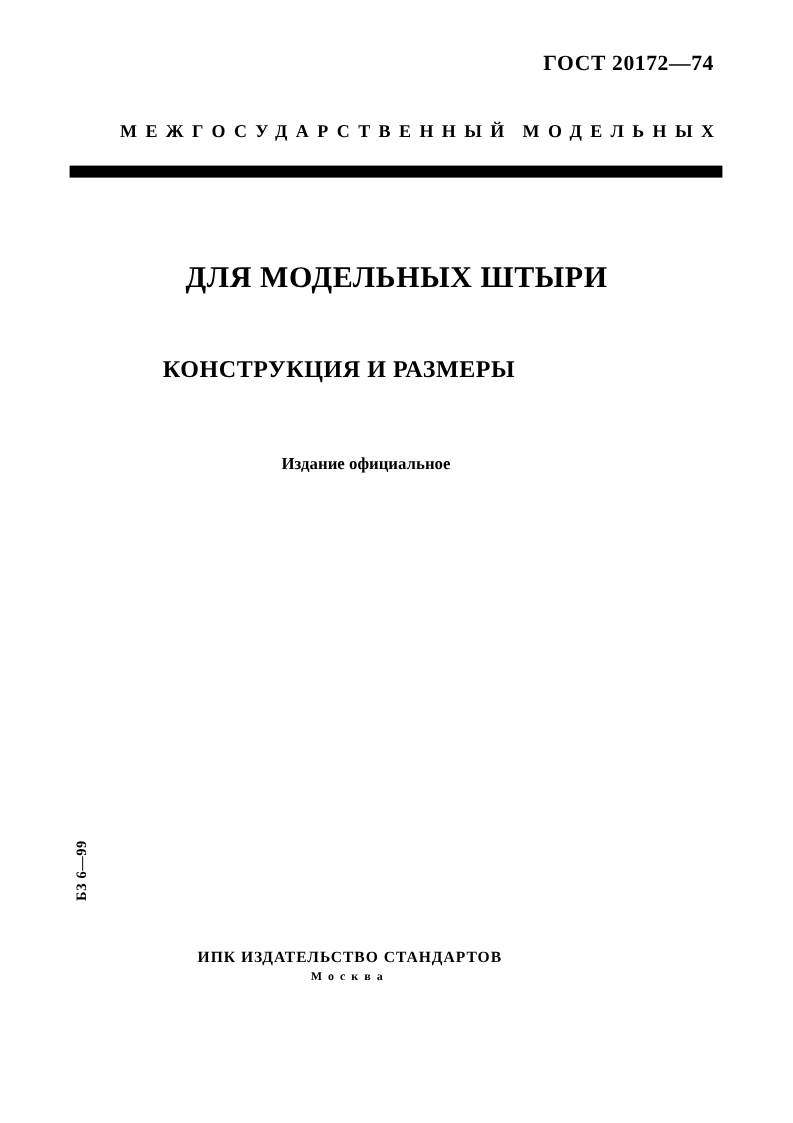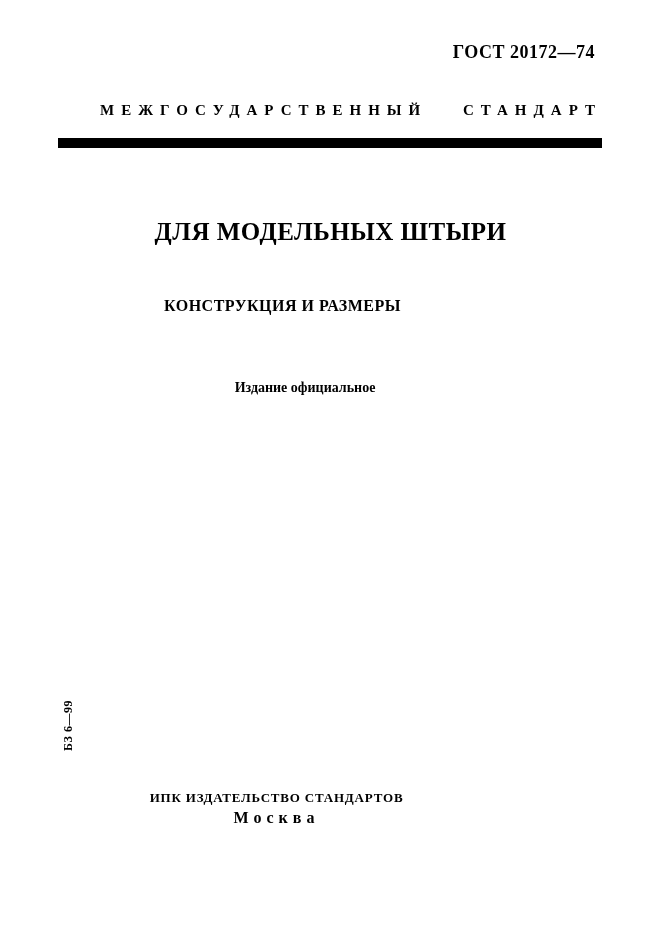--- a/index.html
+++ b/index.html
@@ -61,21 +61,21 @@
     line-height: 37px;
     letter-spacing: 0.5px;
     white-space: nowrap;
   }
   .subtitle {
     position: absolute;
     top: 297px;
     left: 0;
     width: 565px;
     text-align: center;
-    font-size: 16px;
+    font-size: 20px;
     font-weight: bold;
     letter-spacing: 0.5px;
     white-space: nowrap;
   }
   .edition-note {
     position: absolute;
     top: 380px;
     left: 0;
     width: 610px;
     text-align: center;
@@ -97,43 +97,44 @@
     text-align: center;
     white-space: nowrap;
   }
   .publisher-block {
     position: absolute;
     top: 790px;
     left: 0;
     width: 553px;
     text-align: center;
     font-weight: bold;
+    padding-left: 15px;
   }
   .publisher-name {
     font-size: 13px;
     letter-spacing: 0.8px;
     white-space: nowrap;
   }
   .publisher-city {
     margin-top: 3px;
-    font-size: 16px;
+    font-size: 10px;
     letter-spacing: 5px;
     white-space: nowrap;
   }
 </style>
 </head>
 <body>
 
 <div class="page">
 
   <div class="doc-code">ГОСТ 20172—74</div>
 
   <div class="category-band">
     <span class="word">МЕЖГОСУДАРСТВЕННЫЙ</span>
-    <span class="word">СТАНДАРТ</span>
+    <span class="word">МОДЕЛЬНЫХ</span>
   </div>
 
   <div class="black-bar"></div>
 
   <div class="title-block">
     <div>ДЛЯ МОДЕЛЬНЫХ ШТЫРИ</div>
   </div>
 
   <div class="subtitle">КОНСТРУКЦИЯ И РАЗМЕРЫ</div>
 

